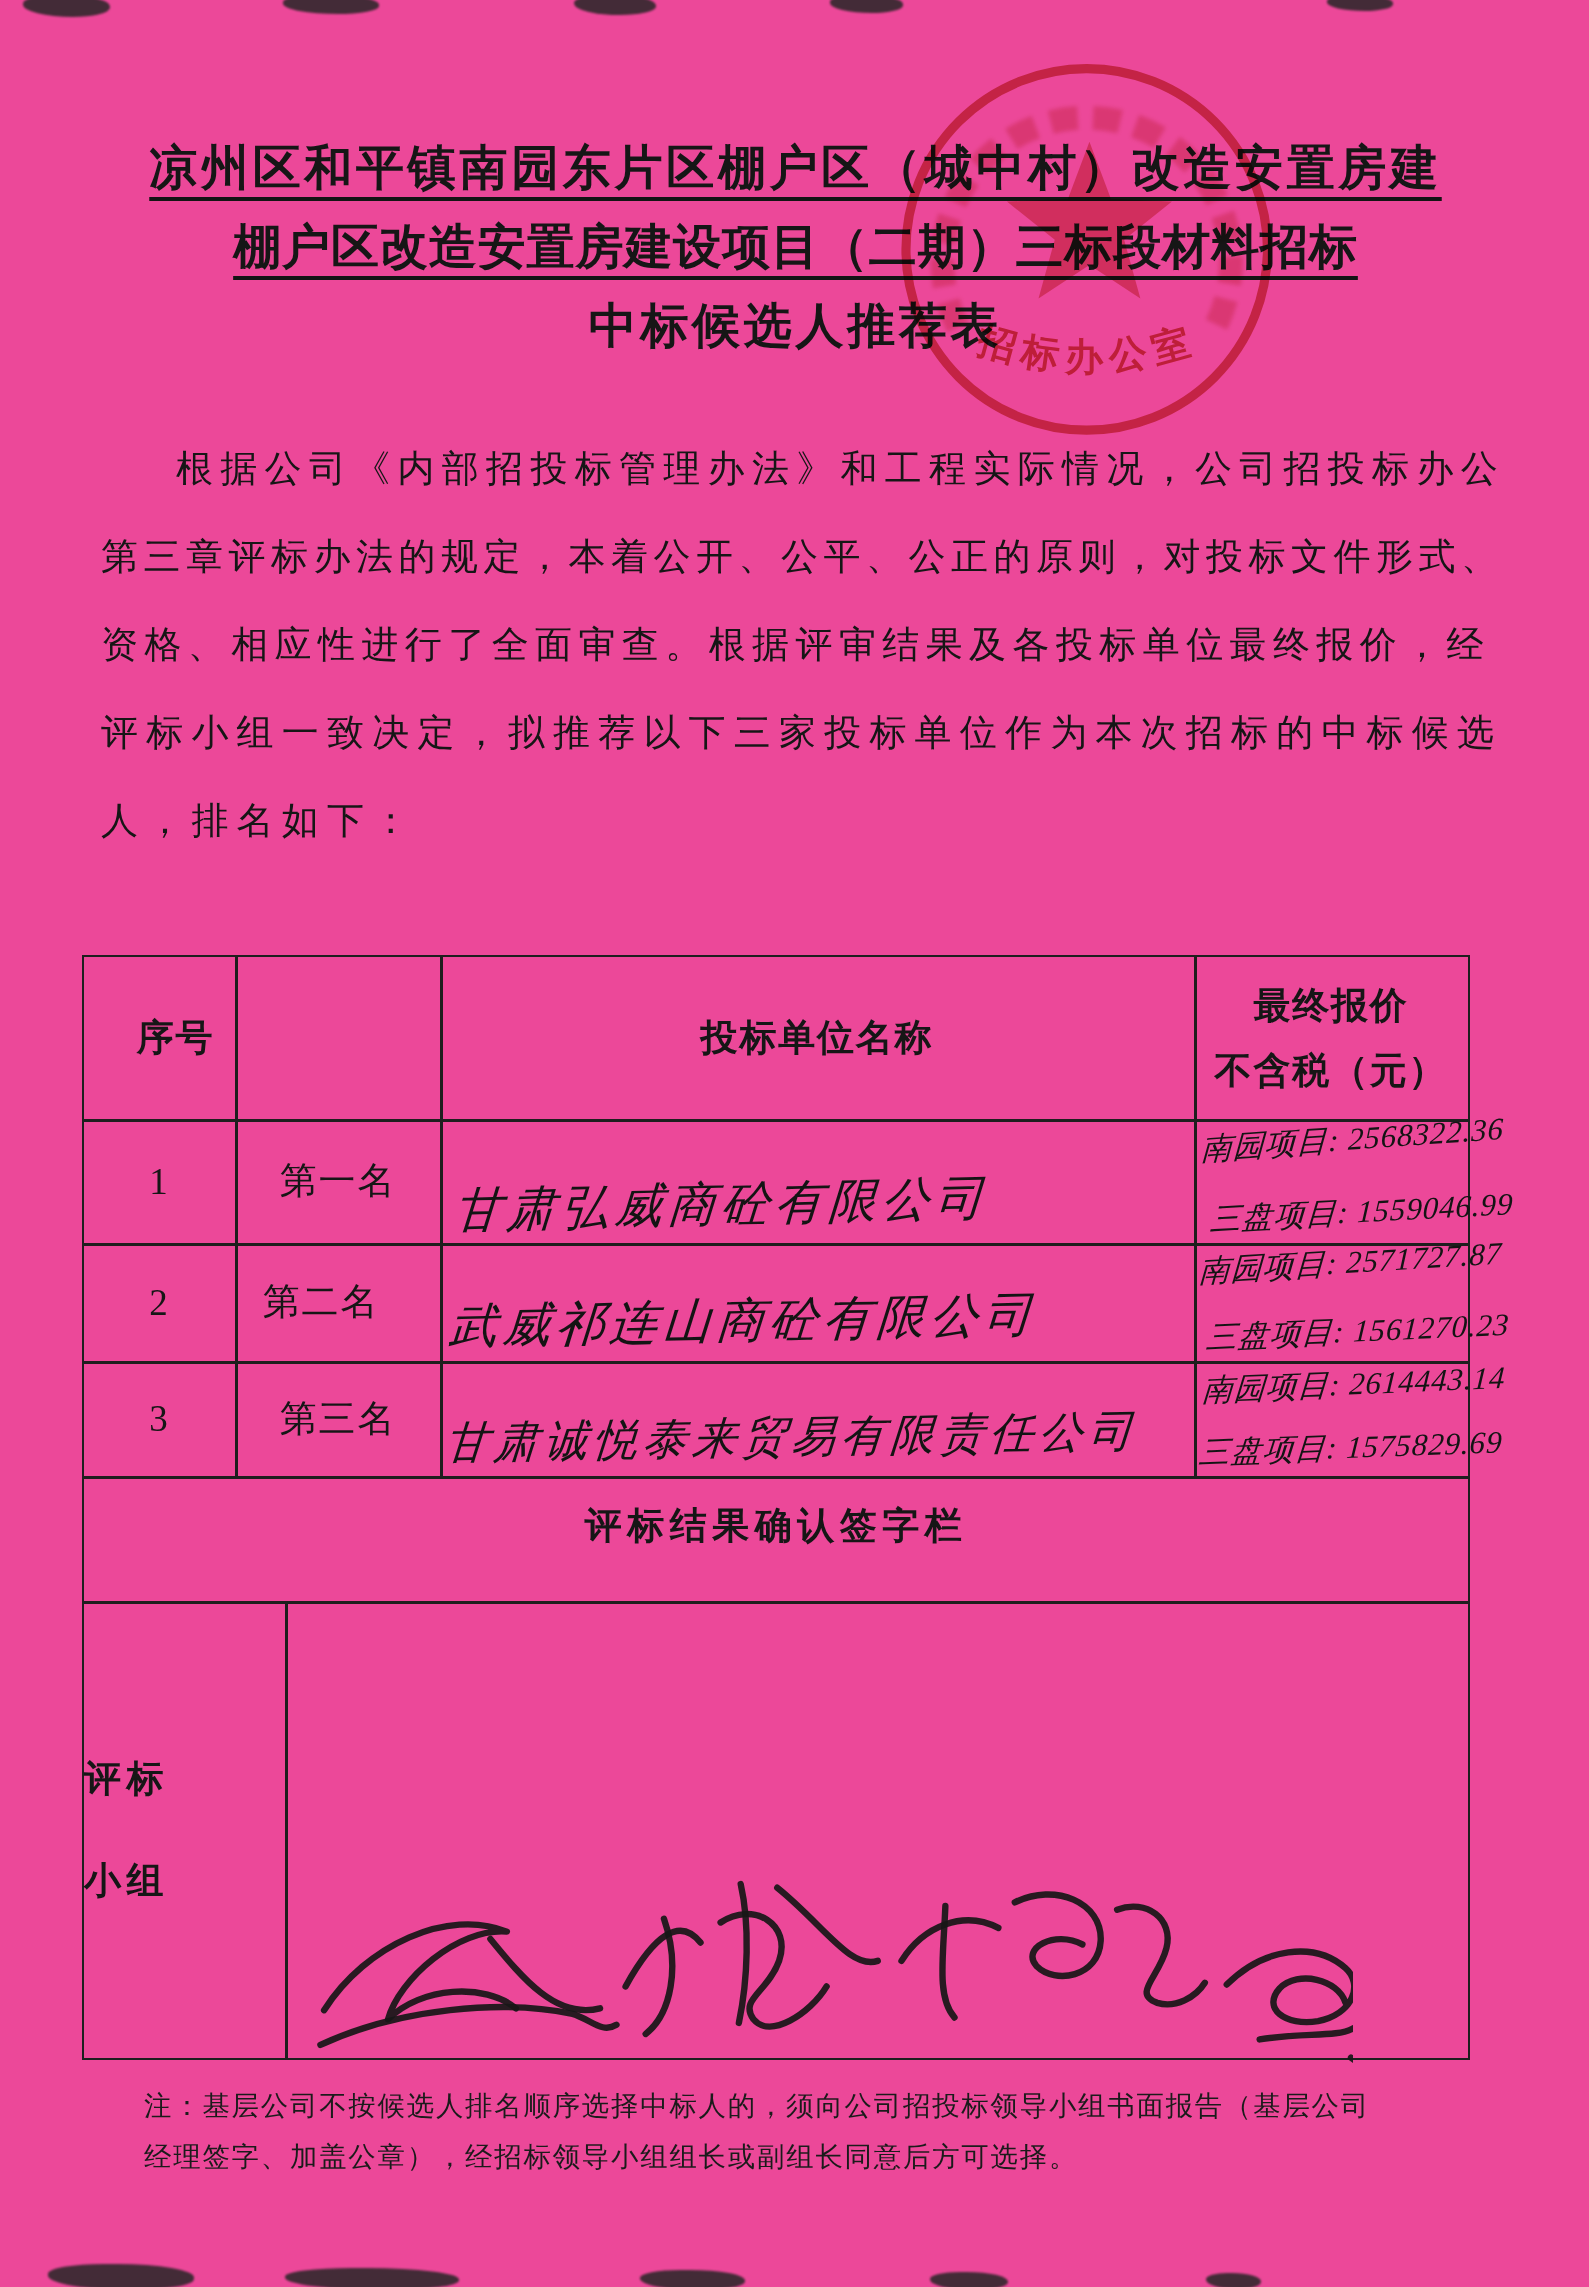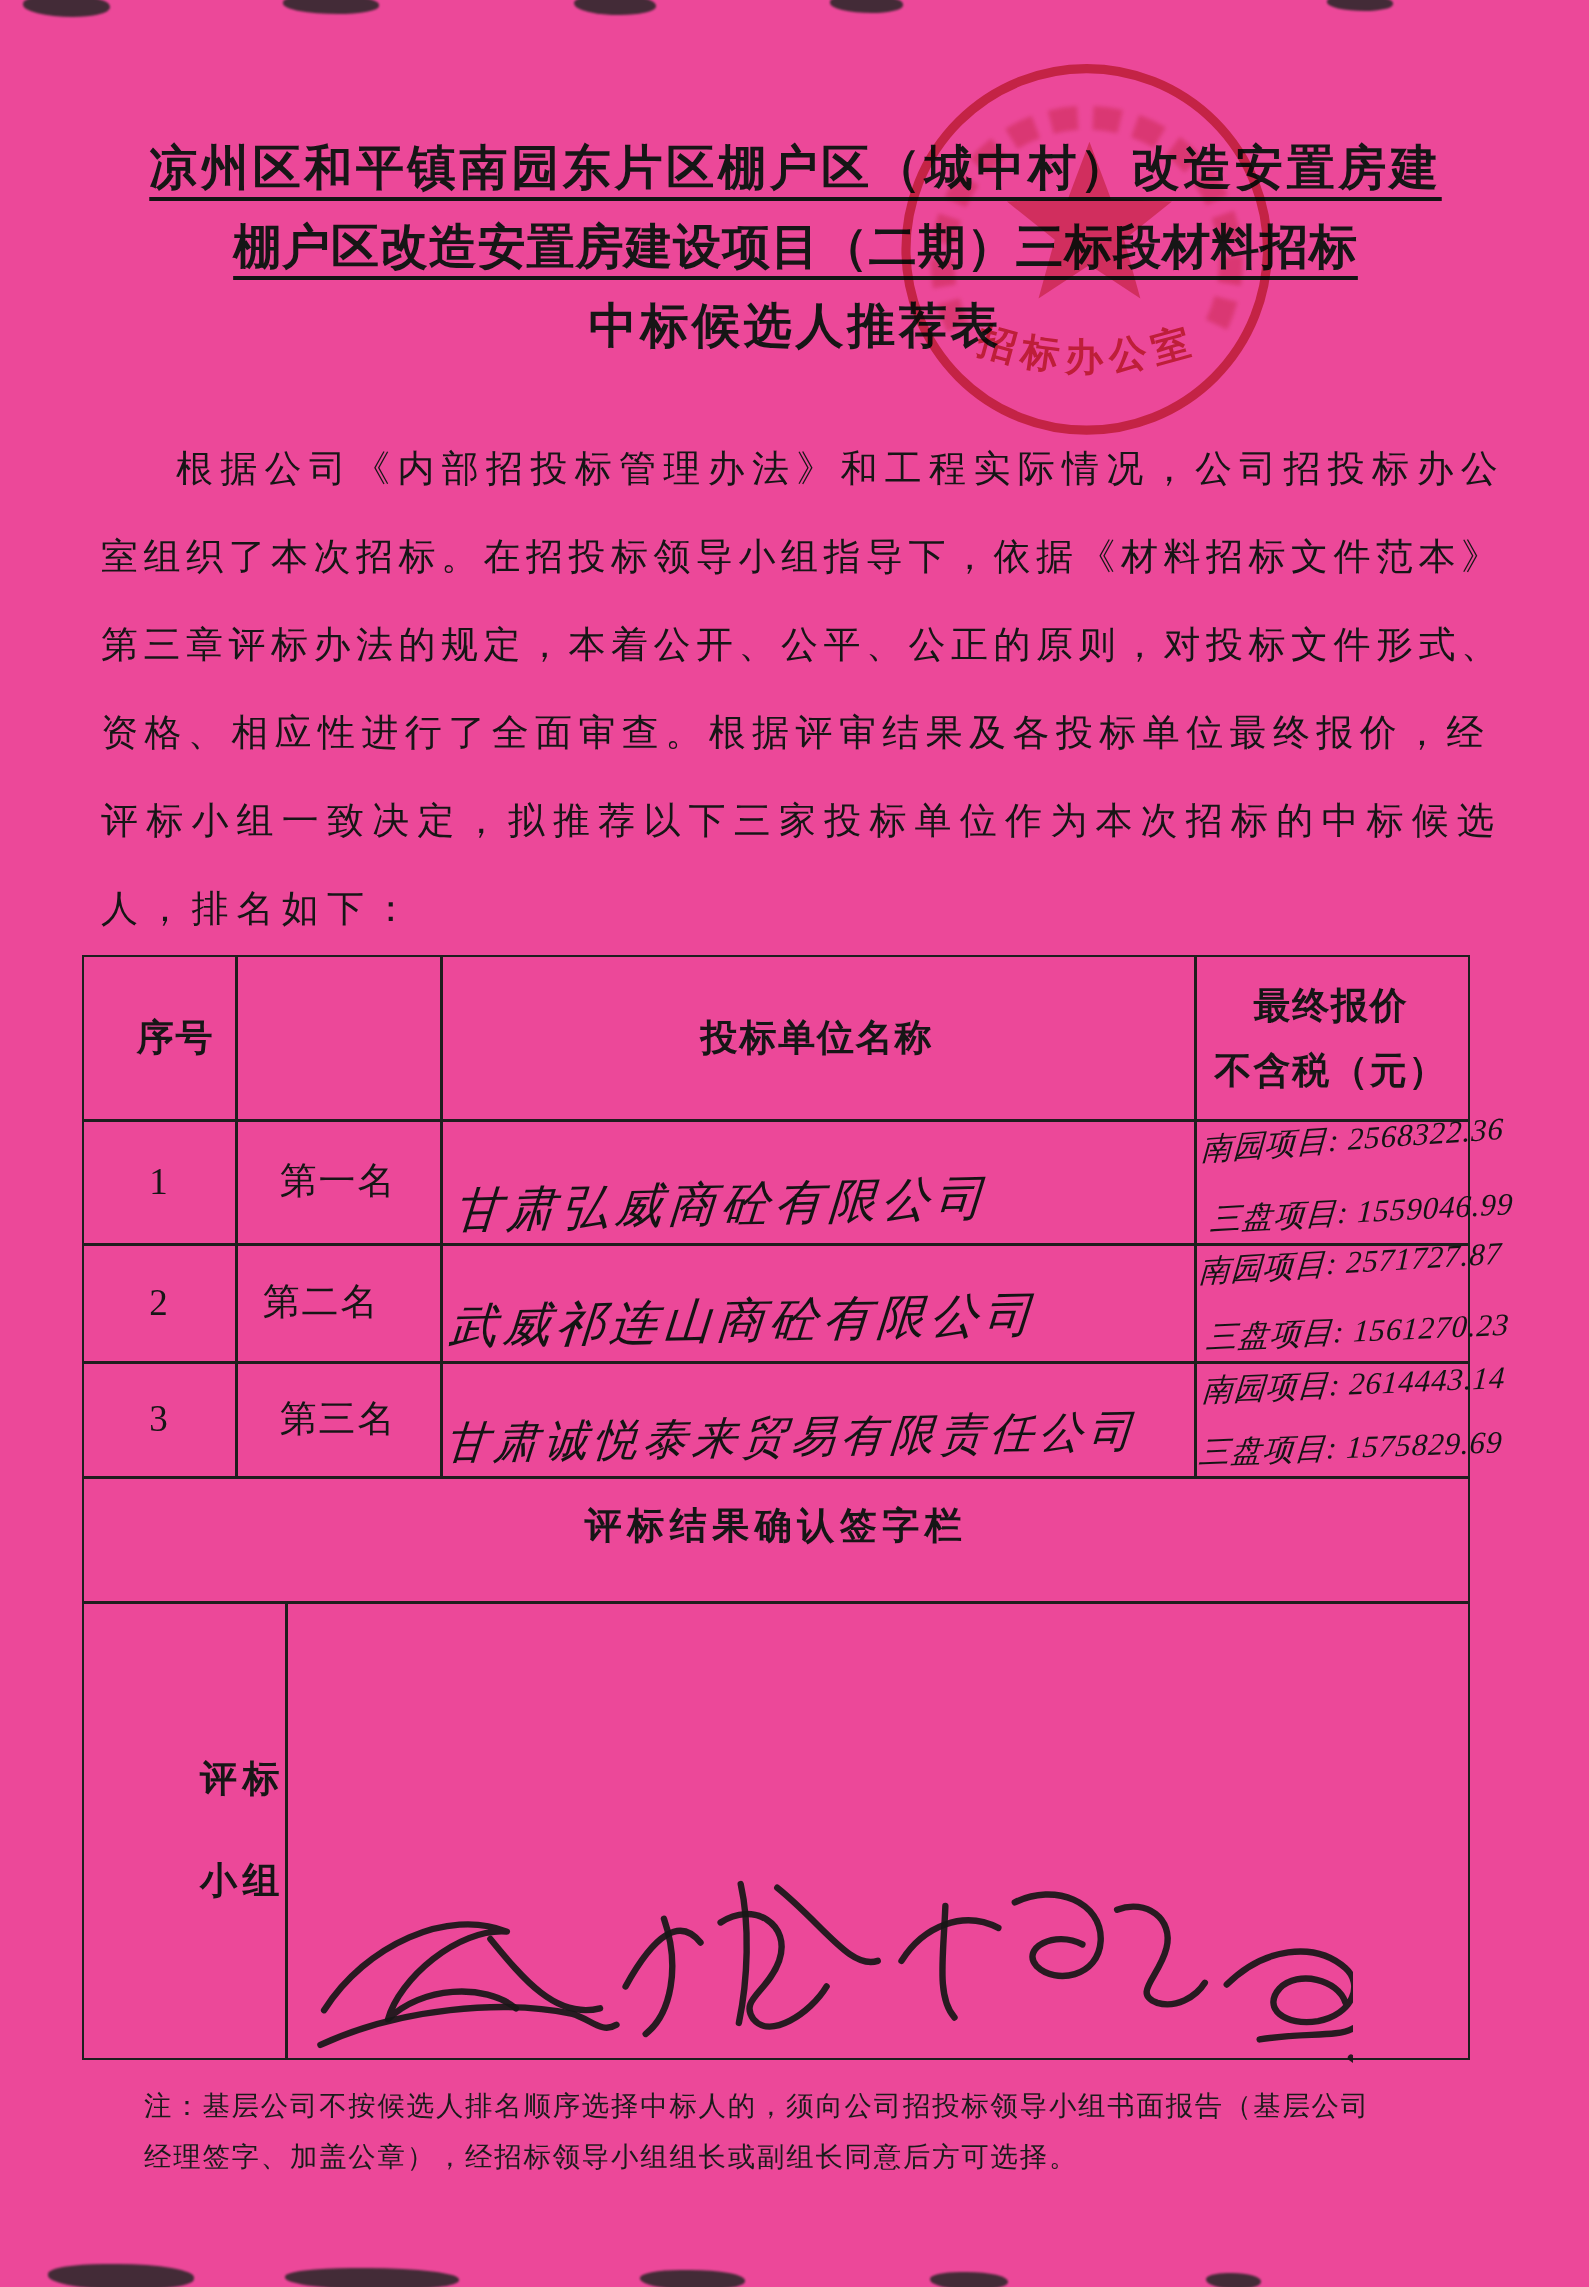--- a/index.html
+++ b/index.html
@@ -37,21 +37,21 @@
   
   .tbl{position:absolute;left:82px;top:955px;width:1384px;height:1101px;border:2.7px solid #1e1e1e;}
   .vline,.hline{position:absolute;background:#1e1e1e;}
   .vline{width:2.7px;}
   .hline{height:2.7px;left:0;width:100%;}
   .cell{position:absolute;display:flex;align-items:center;justify-content:center;text-align:center;}
   .th{font-size:37px;font-weight:bold;letter-spacing:1.8px;}
   .td{font-size:37px;letter-spacing:1.8px;}
   .price-head{flex-direction:column;gap:15px;}
   .confirm{font-size:37px;font-weight:bold;letter-spacing:5.5px;}
-  .group-label{flex-direction:column;gap:52px;font-size:37px;font-weight:bold;letter-spacing:5.5px;align-items:flex-end;}
+  .group-label{flex-direction:column;gap:52px;font-size:37px;font-weight:bold;letter-spacing:5.5px;align-items:flex-start;}
   
   .hand{
     position:absolute;white-space:nowrap;
     font-style:italic;font-weight:500;color:#141414;
     transform-origin:left center;
   }
   .hand-company{font-size:48px;letter-spacing:5.5px;}
   .hand-price{font-size:31px;letter-spacing:0.9px;}
   
   .note{position:absolute;left:144px;top:2081px;width:1371px;}
@@ -80,21 +80,20 @@
   <div class="artifact" style="left:1206px;top:2273px;width:55px;height:16.4px;"></div>
 
   <div class="title">
     <div class="title-line u">凉州区和平镇南园东片区棚户区（城中村）改造安置房建</div>
     <div class="title-line u tight">棚户区改造安置房建设项目（二期）三标段材料招标</div>
     <div class="title-line">中标候选人推荐表</div>
   </div>
 
   <div class="intro">
     <div class="intro-line first" style="letter-spacing:7.3px;">根据公司《内部招投标管理办法》和工程实际情况，公司招投标办公</div>
-    <div class="intro-line" style="letter-spacing:5.5px;">室组织了本次招标。在招投标领导小组指导下，依据《材料招标文件范本》</div>
     <div class="intro-line" style="letter-spacing:5.5px;">第三章评标办法的规定，本着公开、公平、公正的原则，对投标文件形式、</div>
     <div class="intro-line" style="letter-spacing:6.4px;">资格、相应性进行了全面审查。根据评审结果及各投标单位最终报价，经</div>
     <div class="intro-line" style="letter-spacing:8.2px;">评标小组一致决定，拟推荐以下三家投标单位作为本次招标的中标候选</div>
     <div class="intro-line last">人，排名如下：</div>
   </div>
 
   <div class="tbl">
 
     <div class="vline" style="left:151px;top:0;height:519px;"></div>
     <div class="vline" style="left:356px;top:0;height:519px;"></div>

